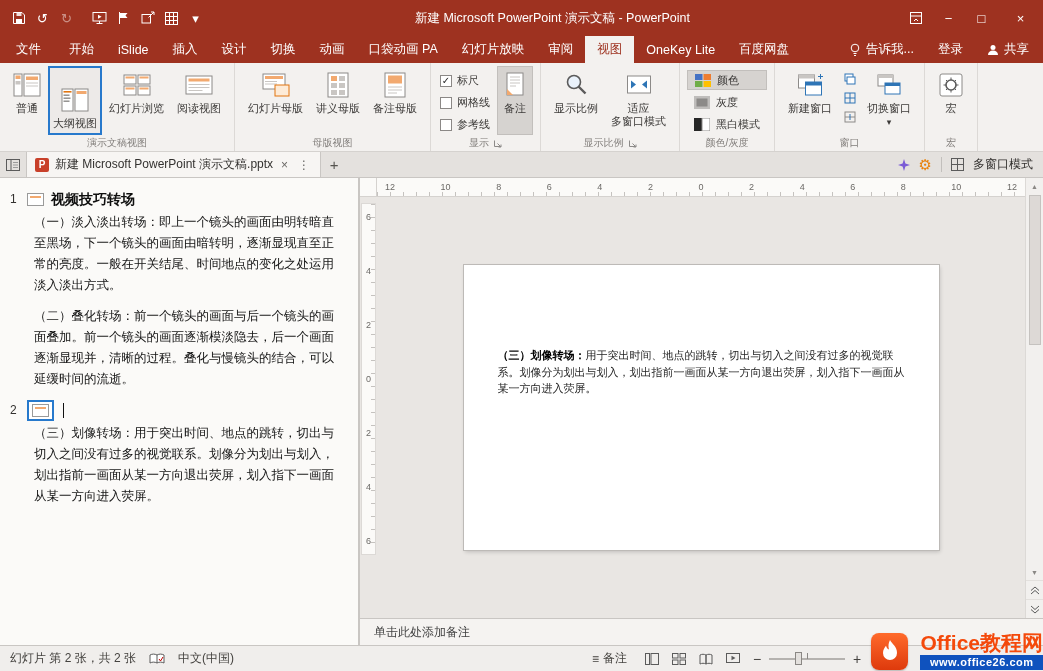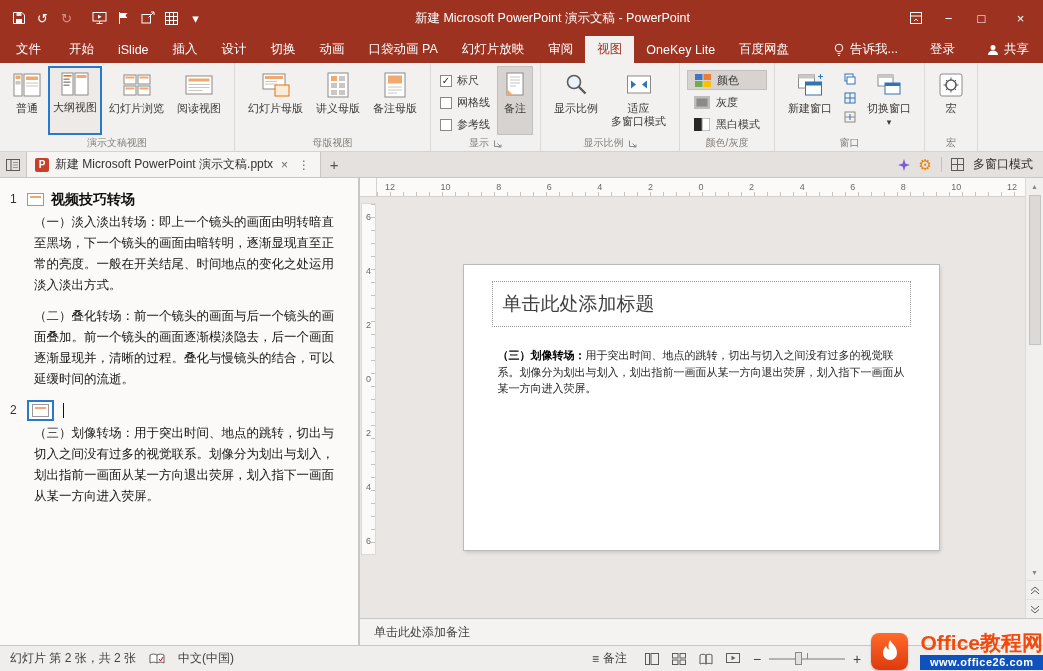--- a/index.html
+++ b/index.html
@@ -21,36 +21,36 @@
   .win-controls{display:flex;height:36px;}
   .win-btn{width:33px;height:36px;display:flex;align-items:center;justify-content:center;font-size:13px;}
   .win-btn.close{width:45px;}
 
   
   .tabrow{position:absolute;top:36px;left:0;right:0;height:27px;background:var(--red);
           display:flex;align-items:stretch;color:#fff;font-size:12.5px;}
   .tab{padding:0 12px;display:flex;align-items:center;white-space:nowrap;cursor:default;}
   .tab.file{padding:0 16px;text-align:center;}
   .tab.active{background:#F3F1EF;color:var(--red);}
-  .tabrow-right{margin-left:auto;display:flex;align-items:center;gap:32px;padding-right:14px;}
+  .tabrow-right{margin-left:auto;display:flex;align-items:center;gap:24px;padding-right:14px;}
   .tellme,.share{display:flex;align-items:center;gap:5px;white-space:nowrap;}
 
   
   .ribbon{position:absolute;top:63px;left:0;right:0;height:89px;background:#F3F1EF;
           border-bottom:1px solid #D5D2CF;display:flex;align-items:stretch;}
   .rgroup{display:flex;flex-direction:column;border-right:1px solid #DCD9D6;padding:1px 7px 0;}
   .rgroup-content{flex:1;display:flex;align-items:stretch;gap:1px;padding-top:2px;}
   .rgroup-label{height:16px;font-size:10px;color:#807D7A;display:flex;align-items:center;
                 justify-content:center;gap:4px;}
   .rbtn-lg{display:flex;flex-direction:column;align-items:center;justify-content:flex-start;
            gap:3px;padding:4px 5px 2px;font-size:11px;color:#3C3A38;border:1px solid transparent;font-family:Liberation Serif, serif;}
   .rbtn-lg .lbl{text-align:center;line-height:13px;white-space:nowrap;}
   .rbtn-lg .lbl2{text-align:center;line-height:13px;}
   .rbtn-lg .icn{height:28px;display:flex;align-items:center;justify-content:center;}
-  .rbtn-lg.annotated{border:2px solid var(--annblue);background:#EDEAE8;padding:2px 3px 0;}
+  .rbtn-lg.annotated{border:2px solid var(--annblue);background:#EDEAE8;padding:18px 3px 0;}
   .rbtn-lg.pressed{background:#D6D3D0;border-color:#C2BFBC;}
   .chk-col{display:flex;flex-direction:column;gap:7px;padding:7px 6px 0 2px;}
   .chk{display:flex;align-items:center;gap:5px;font-size:11px;color:#3C3A38;}
   .chk .box{width:12px;height:12px;border:1px solid #8B8886;background:#fff;font-size:10px;
             display:flex;align-items:center;justify-content:center;color:#262626;line-height:1;}
   .rcol{display:flex;flex-direction:column;justify-content:flex-start;gap:2px;padding-top:4px;}
   .rbtn-sm{display:flex;align-items:center;gap:6px;height:20px;padding:0 7px;font-size:11px;color:#3C3A38;}
   .rbtn-sm.pressed{background:#D6D3D0;border:1px solid #C2BFBC;}
   .mini-col{display:flex;flex-direction:column;gap:3px;padding:5px 2px 0;}
   .mini-btn{width:17px;height:16px;display:flex;align-items:center;justify-content:center;}
@@ -607,23 +607,20 @@
           <span>4</span>
           <span>2</span>
           <span>0</span>
           <span>2</span>
           <span>4</span>
           <span>6</span>
       </div>
 
       <div class="canvas">
         <div class="slide">
-          <div class="title-ph">
-            <span>单击此处添加标题</span>
-          </div>
           <div class="body-tx">
             <b>（三）划像转场：</b><span>用于突出时间、地点的跳转，切出与切入之间没有过多的视觉联系。划像分为划出与划入，划出指前一画面从某一方向退出荧屏，划入指下一画面从某一方向进入荧屏。</span>
           </div>
         </div>
       </div>
 
       <div class="v-scroll">
         <span class="scroll-arrow">▲</span>
         <span class="scroll-thumb"></span>
         <span class="scroll-fill"></span>

